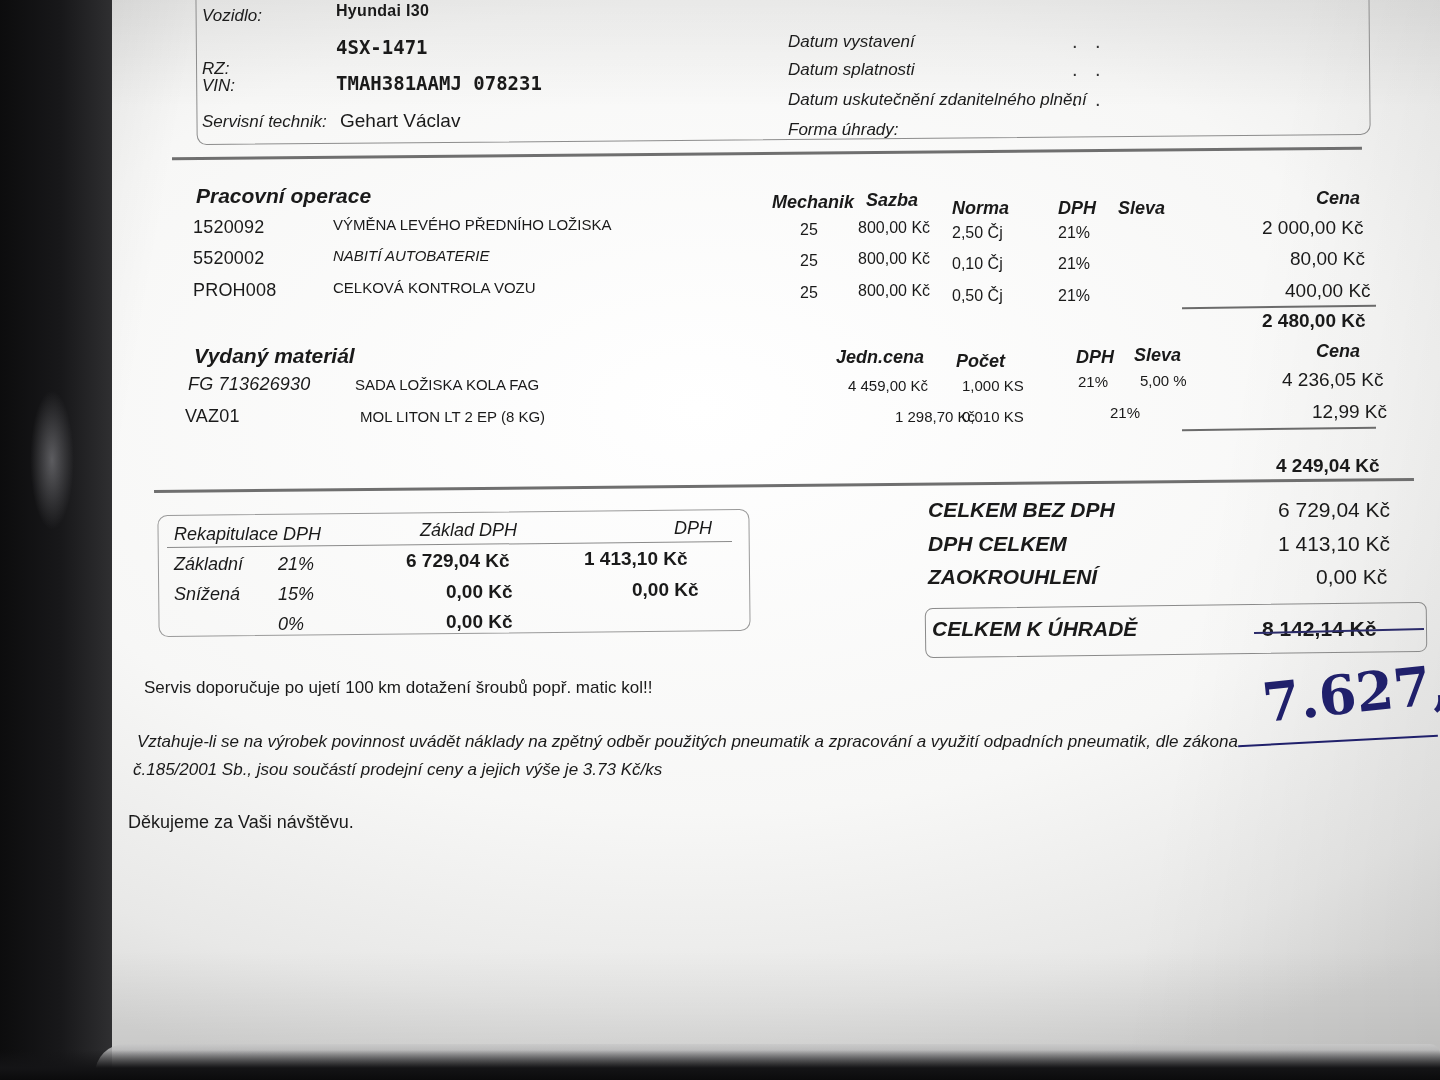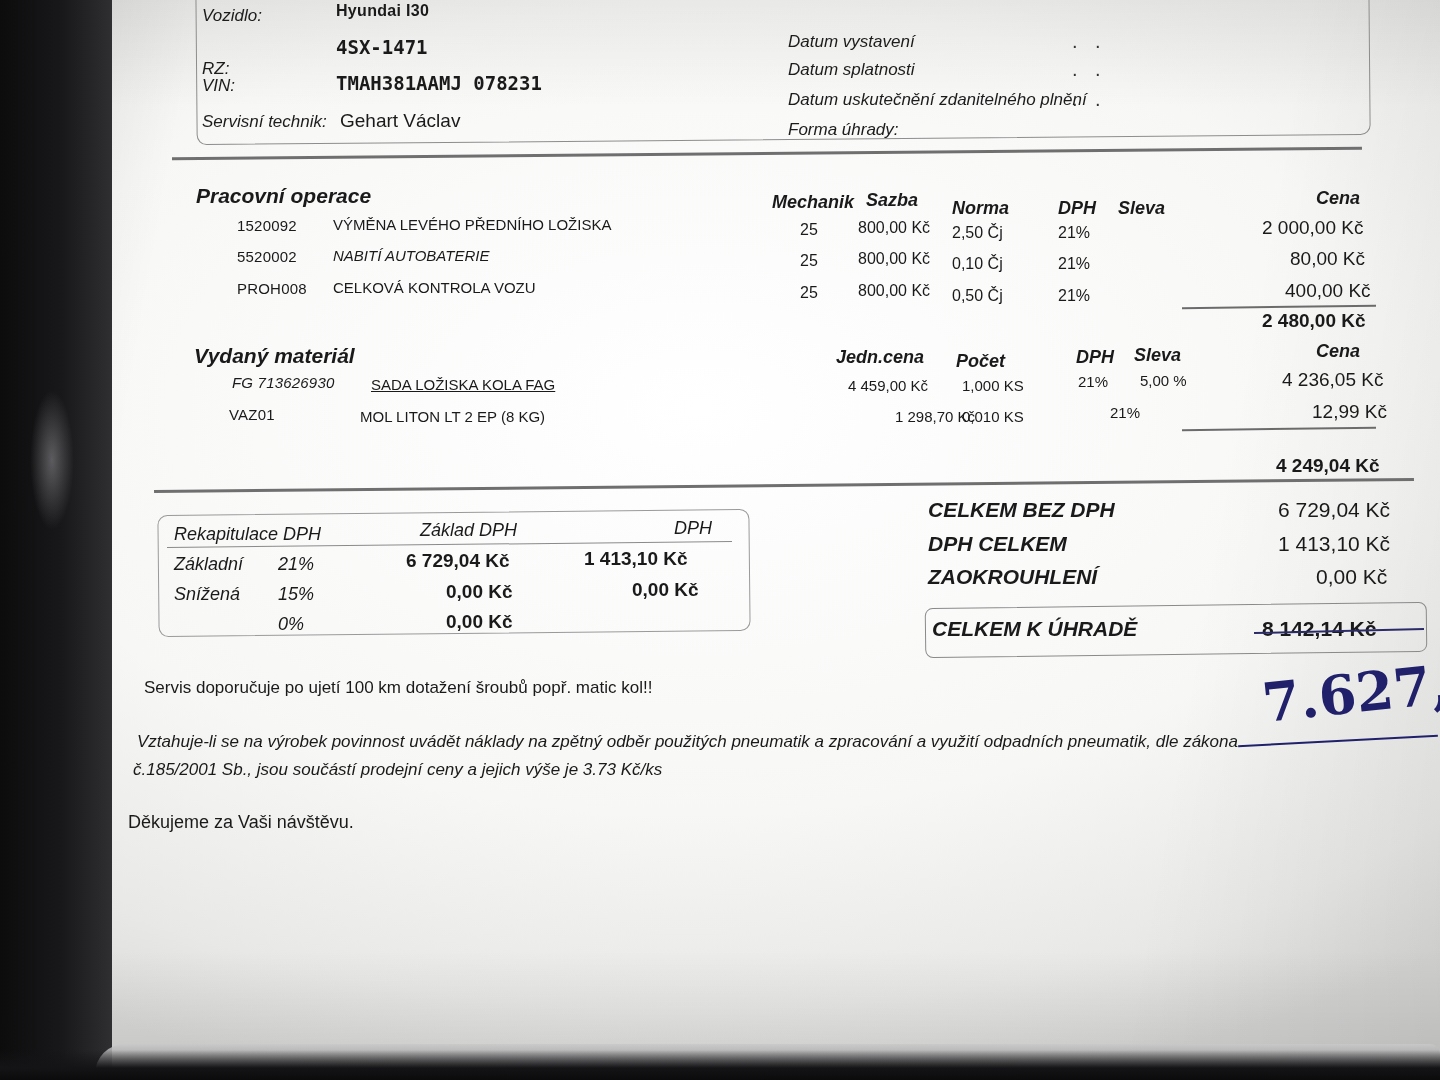--- a/index.html
+++ b/index.html
@@ -94,23 +94,22 @@
     font-style: italic;
     font-weight: bold;
     font-size: 21px;
   }
   .col-head {
     font-style: italic;
     font-weight: bold;
     font-size: 18px;
   }
   .row-code {
-    font-size: 15px;
+    font-size: 18px;
     letter-spacing: .2px;
-    margin-left: 44px;
   }
   .row-desc {
     font-size: 15px;
   }
   .row-num {
     font-size: 16px;
   }
   .row-num-sm { font-size: 15px; }
   .sum-b {
     font-weight: bold;
@@ -244,21 +243,21 @@
 
     <div class="abs sect-title" style="left:194px; top:344px;">Vydaný materiál</div>
 
     <div class="abs col-head" style="left:836px; top:347px;">Jedn.cena</div>
     <div class="abs col-head" style="left:956px; top:351px;">Počet</div>
     <div class="abs col-head" style="left:1076px; top:347px;">DPH</div>
     <div class="abs col-head" style="left:1134px; top:345px;">Sleva</div>
     <div class="abs col-head" style="left:1316px; top:341px;">Cena</div>
 
     <div class="abs row-code" style="left:188px; top:374px; font-style:italic;">FG 713626930</div>
-    <div class="abs row-desc" style="left:371px; top:376px;text-decoration:underline;">SADA LOŽISKA KOLA FAG</div>
+    <div class="abs row-desc" style="left:355px; top:376px;">SADA LOŽISKA KOLA FAG</div>
     <div class="abs row-num-sm" style="left:848px; top:377px;">4 459,00 Kč</div>
     <div class="abs row-num-sm" style="left:962px; top:377px;">1,000 KS</div>
     <div class="abs row-num-sm" style="left:1078px; top:373px;">21%</div>
     <div class="abs row-num-sm" style="left:1140px; top:372px;">5,00 %</div>
     <div class="abs" style="left:1282px; top:369px; font-size:19px;">4 236,05 Kč</div>
 
     <div class="abs row-code" style="left:185px; top:406px;">VAZ01</div>
     <div class="abs row-desc" style="left:360px; top:408px;">MOL LITON LT 2 EP (8 KG)</div>
     <div class="abs row-num-sm" style="left:848px; top:408px;margin-left:47px;">1 298,70 Kč</div>
     <div class="abs row-num-sm" style="left:962px; top:408px;">0,010 KS</div>

